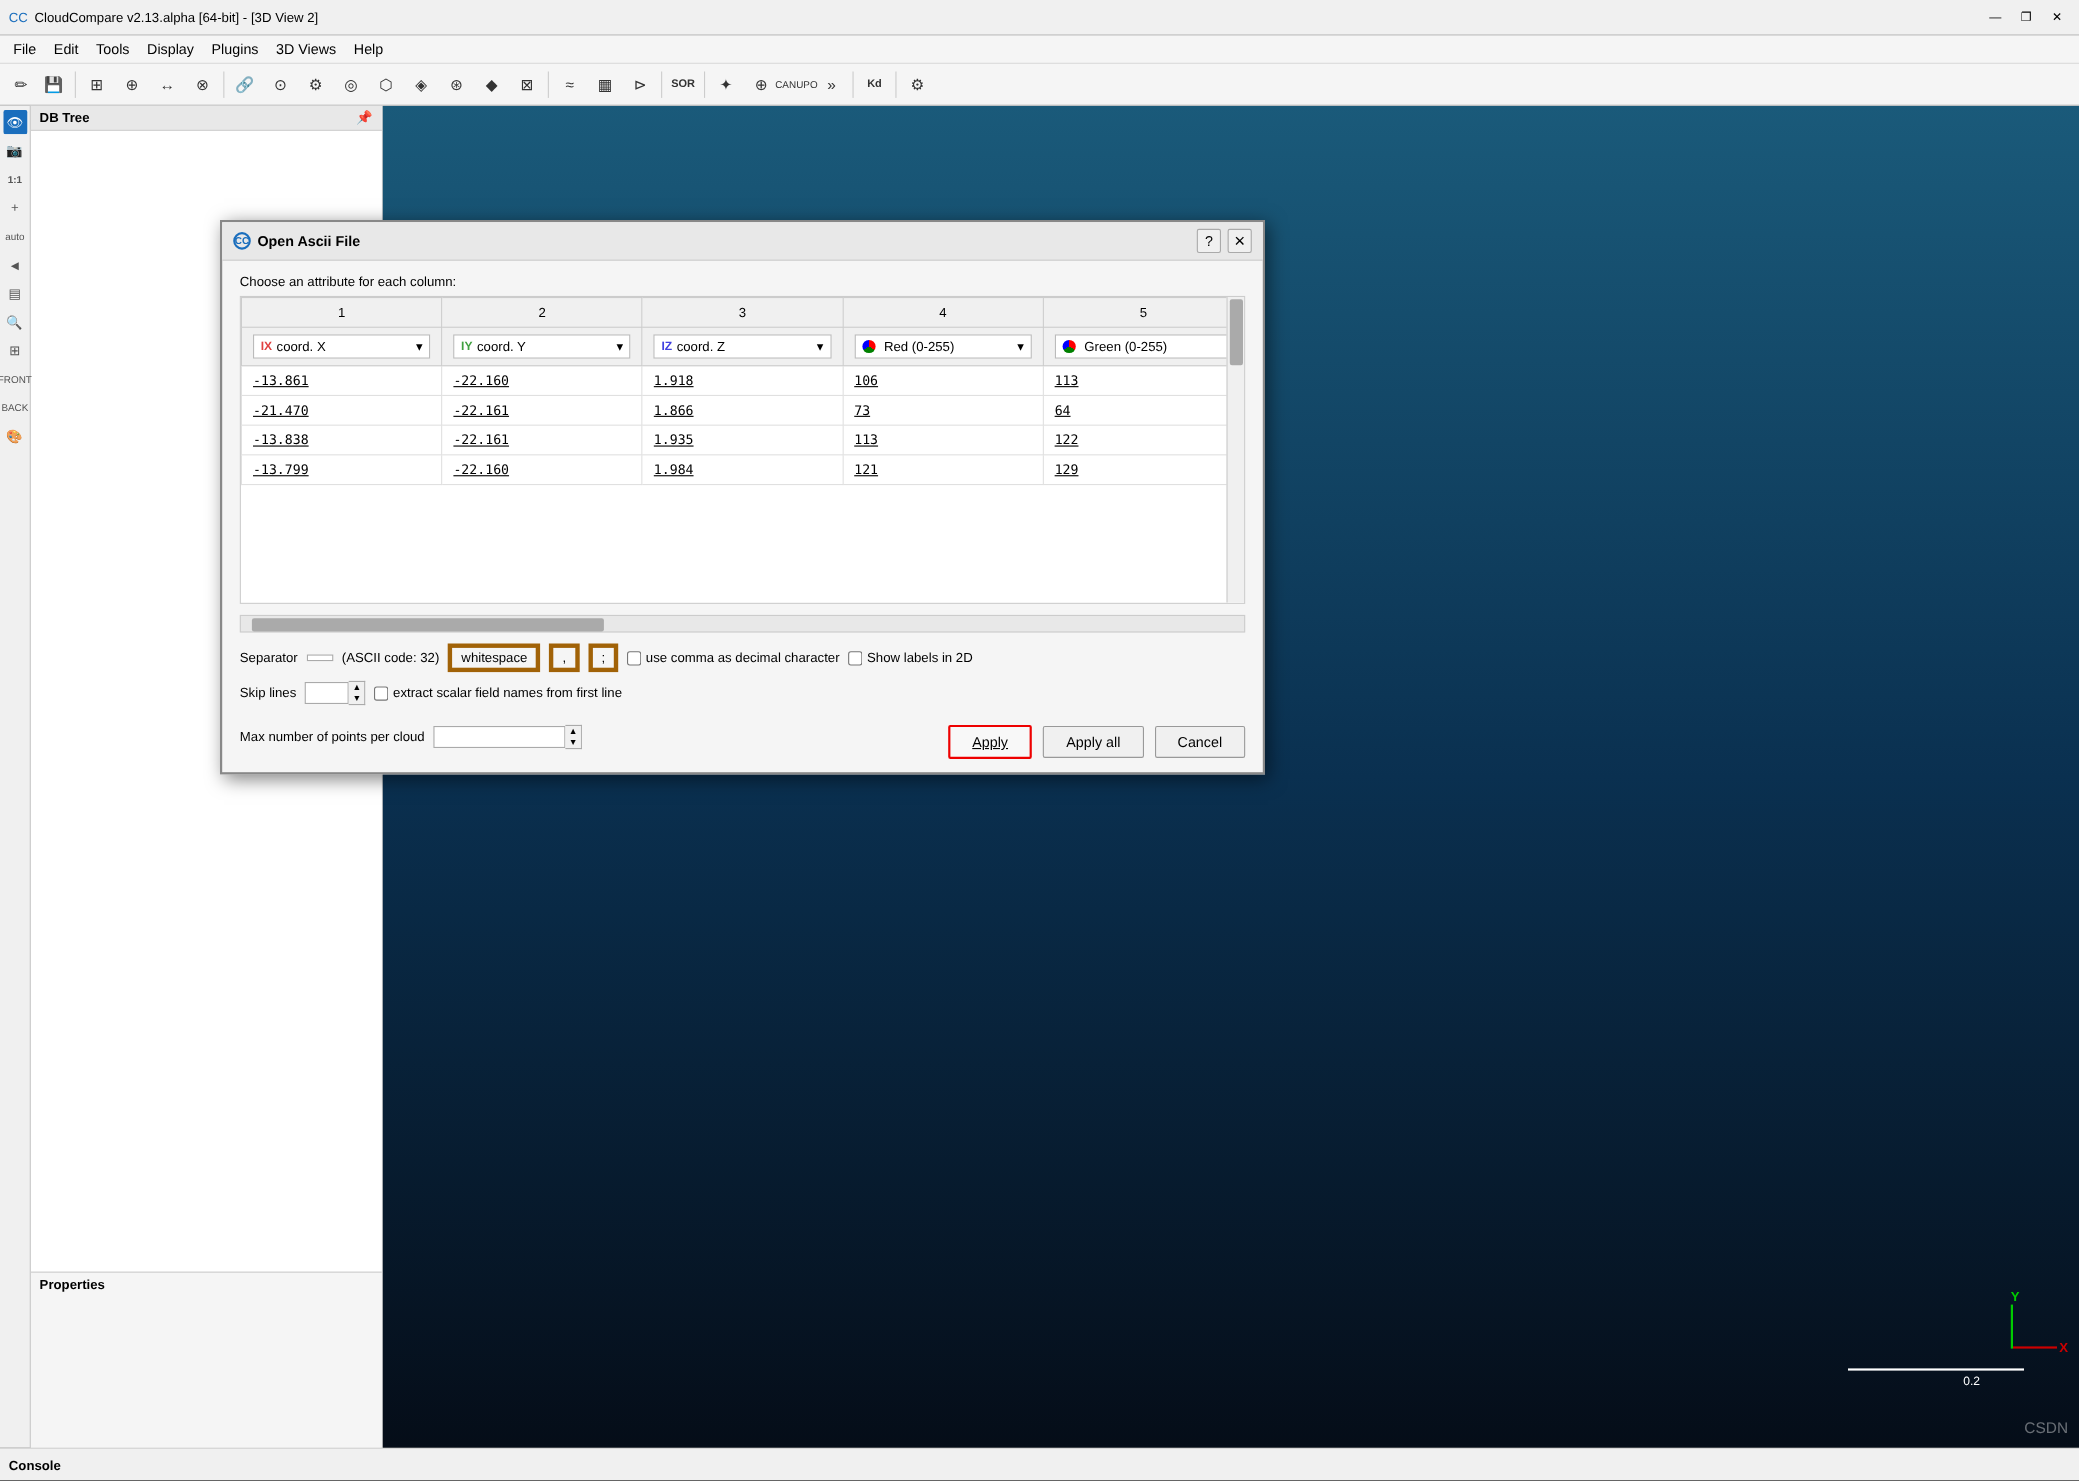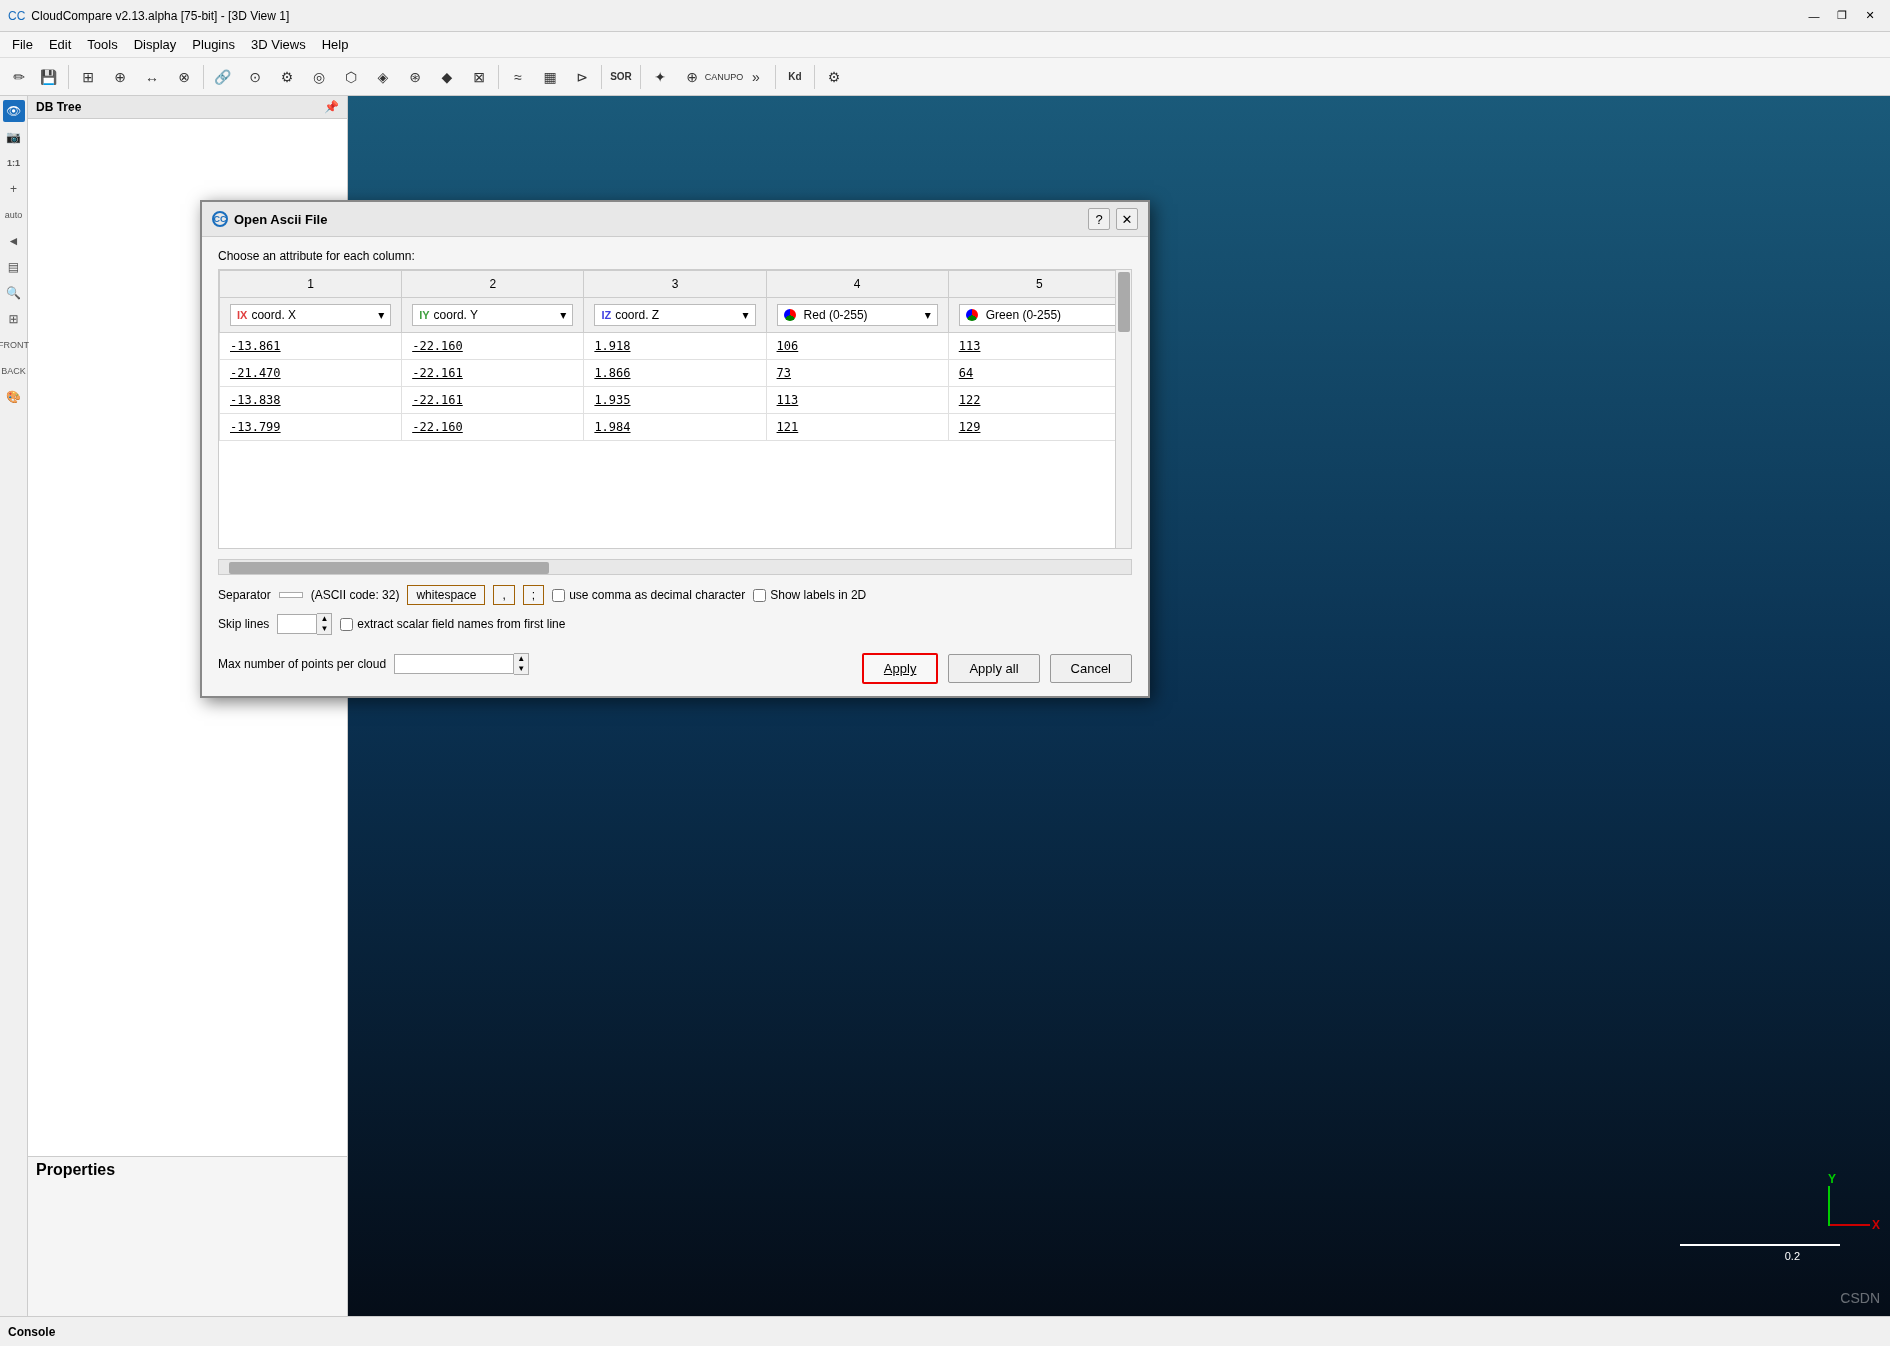--- a/index.html
+++ b/index.html
@@ -135,21 +135,21 @@
 
     
     #properties-panel {
       background: #f5f5f5;
       padding: 4px 8px;
       border-top: 1px solid #ccc;
       height: 160px;
     }
     #properties-header {
       font-weight: bold;
-      font-size: 16px;
+      font-size: 12px;
       margin-bottom: 4px;
     }
 
     
     #view-area {
       flex: 1;
       background: linear-gradient(180deg, #1a5a7a 0%, #0a3050 50%, #050d18 100%);
       position: relative;
       overflow: hidden;
     }
@@ -325,21 +325,21 @@
     }
     .sep-box {
       border: 1px solid #aaa;
       background: white;
       padding: 2px 6px;
       font-size: 12px;
       min-width: 24px;
       text-align: center;
     }
     .small-btn {
-      border: 1px solid #a16207;
+      border: 4px solid #a16207;
       background: #f5f5f5;
       padding: 2px 8px;
       cursor: pointer;
       font-size: 12px;
     }
     .checkbox-wrap {
       display: flex;
       align-items: center;
       gap: 4px;
     }
@@ -495,21 +495,21 @@
       right: 90px;
       color: white;
       font-size: 11px;
     }
   </style>
 </head>
 <body>
 
 <div id="titlebar">
   <span class="title-icon">CC</span>
-  <span class="title-text">CloudCompare v2.13.alpha [75-bit] - [3D View 1]</span>
+  <span class="title-text">CloudCompare v2.13.alpha [64-bit] - [3D View 2]</span>
   <div class="win-controls">
     <button class="win-btn">—</button>
     <button class="win-btn">❐</button>
     <button class="win-btn">✕</button>
   </div>
 </div>
 
 <div id="menubar">
   <span class="menu-item">File</span>
   <span class="menu-item">Edit</span>

